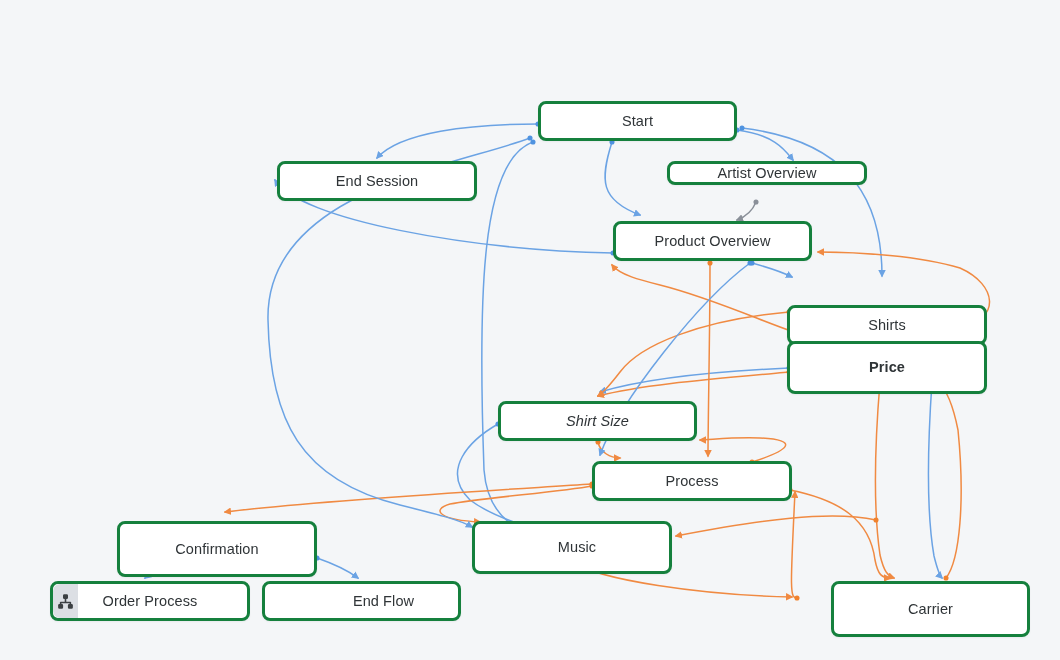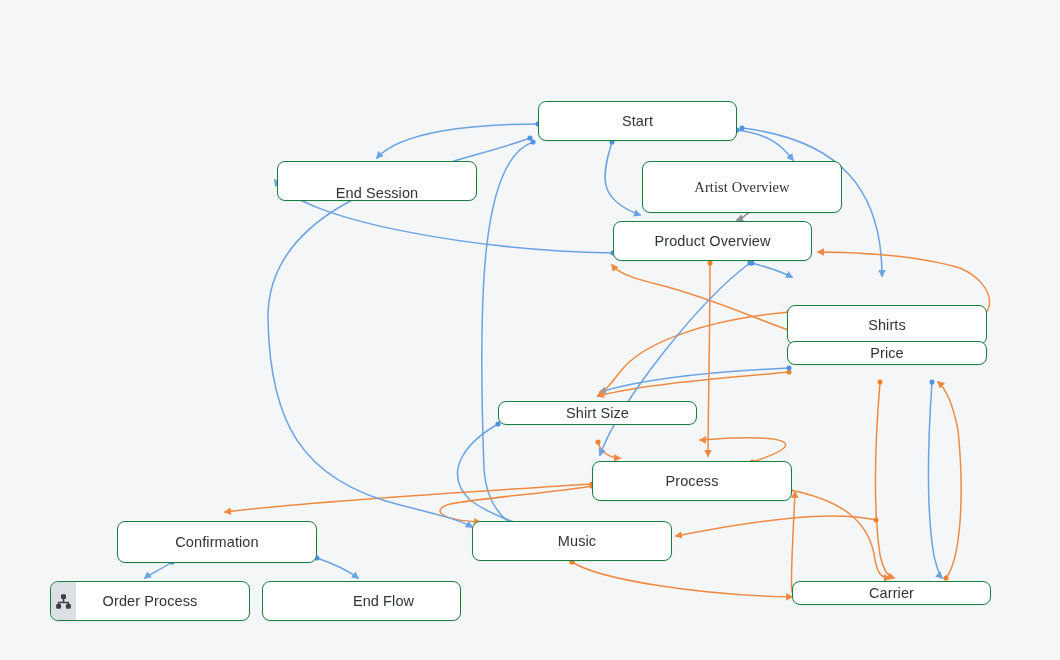--- a/index.html
+++ b/index.html
@@ -22,21 +22,21 @@
     left: 0;
     top: 0;
     width: 1060px;
     height: 660px;
     pointer-events: none;
   }
   .node {
     position: absolute;
     box-sizing: border-box;
     background: #ffffff;
-    border: 1px solid #15803d;
+    border: 3px solid #15803d;
     border-radius: 8px;
     box-shadow: 0 1px 2px rgba(16,24,40,0.05);
     display: flex;
     align-items: center;
     justify-content: center;
     overflow: hidden;
   }
   .node-label {
     font-size: 14.5px;
     color: #2f3437;
@@ -117,58 +117,58 @@
         <path d="M 946 578 C 960 560 965 500 958 430 C 952 400 945 388 938 382" fill="none" stroke="#f08a42" stroke-width="1.5" stroke-linecap="round" marker-start="url(#dot-orange)" marker-end="url(#arrow-orange)"></path>
         <path d="M 797 598 C 790 598 790 592 795 492" fill="none" stroke="#f08a42" stroke-width="1.5" stroke-linecap="round" marker-start="url(#dot-orange)" marker-end="url(#arrow-orange)"></path>
         <path d="M 572 562 C 600 580 700 595 792 597" fill="none" stroke="#f08a42" stroke-width="1.5" stroke-linecap="round" marker-start="url(#dot-orange)" marker-end="url(#arrow-orange)"></path>
         <path d="M 876 520 C 830 510 760 520 676 536" fill="none" stroke="#f08a42" stroke-width="1.5" stroke-linecap="round" marker-start="url(#dot-orange)" marker-end="url(#arrow-orange)"></path>
       </g>
   </svg>
   <div id="node-group">
       <div class="node" style="left: 538px; top: 101px; width: 199px; height: 40px;">
         <span class="node-label">Start</span>
       </div>
-      <div class="node" style="left: 277px; top: 161px; width: 200px; height: 40px; align-items: flex-end;">
+      <div class="node" style="left: 277px; top: 161px; width: 200px; height: 40px;">
         <span class="node-label">End Session</span>
       </div>
-      <div class="node" style="left: 642px; top: 161px; width: 200px; height: 52px; font-family: Liberation Serif, serif;">
+      <div class="node" style="left: 667px; top: 161px; width: 200px; height: 24px;">
         <span class="node-label">Artist Overview</span>
       </div>
       <div class="node" style="left: 613px; top: 221px; width: 199px; height: 40px; align-items: center;">
         <span class="node-label">Product Overview</span>
       </div>
       <div class="node" style="left: 787px; top: 281px; width: 200px; height: 40px; margin-top: 24px;">
         <span class="node-label">Shirts</span>
       </div>
-      <div class="node" style="left: 787px; top: 341px; width: 200px; height: 24px;">
+      <div class="node" style="left: 787px; top: 341px; width: 200px; height: 53px; font-weight: bold;">
         <span class="node-label">Price</span>
       </div>
-      <div class="node" style="left: 498px; top: 401px; width: 199px; height: 24px;">
+      <div class="node" style="left: 498px; top: 401px; width: 199px; height: 40px; font-style: italic;">
         <span class="node-label">Shirt Size</span>
       </div>
       <div class="node" style="left: 592px; top: 461px; width: 200px; height: 40px;">
         <span class="node-label">Process</span>
       </div>
-      <div class="node" style="left: 117px; top: 521px; width: 200px; height: 42px;">
+      <div class="node" style="left: 117px; top: 521px; width: 200px; height: 56px;">
         <span class="node-label">Confirmation</span>
       </div>
-      <div class="node" style="left: 472px; top: 521px; width: 200px; height: 40px; padding-left: 10px;">
+      <div class="node" style="left: 472px; top: 521px; width: 200px; height: 53px; padding-left: 10px;">
         <span class="node-label">Music</span>
       </div>
       <div class="node" style="left: 50px; top: 581px; width: 200px; height: 40px;">
         <div class="node-icon">
           <svg width="15" height="15" viewBox="0 0 16 16" fill="none" stroke="#3c4043" stroke-width="1.7" stroke-linecap="round" stroke-linejoin="round">
             <rect x="6.2" y="1" width="3.6" height="3.6" rx="0.5" fill="#3c4043"></rect>
             <rect x="1" y="11.4" width="3.6" height="3.6" rx="0.5" fill="#3c4043"></rect>
             <rect x="11.4" y="11.4" width="3.6" height="3.6" rx="0.5" fill="#3c4043"></rect>
             <path d="M8 4.8 L8 8 M2.8 11.2 L2.8 9 L13.2 9 L13.2 11.2"></path>
           </svg>
         </div>
         <span class="node-label">Order Process</span>
       </div>
       <div class="node" style="left: 262px; top: 581px; width: 199px; height: 40px; padding-left: 44px;">
         <span class="node-label">End Flow</span>
       </div>
-      <div class="node" style="left: 792px; top: 581px; width: 199px; height: 24px;">
+      <div class="node" style="left: 831px; top: 581px; width: 199px; height: 56px;">
         <span class="node-label">Carrier</span>
       </div>
     </div>
 </div>
 
 </body></html>

